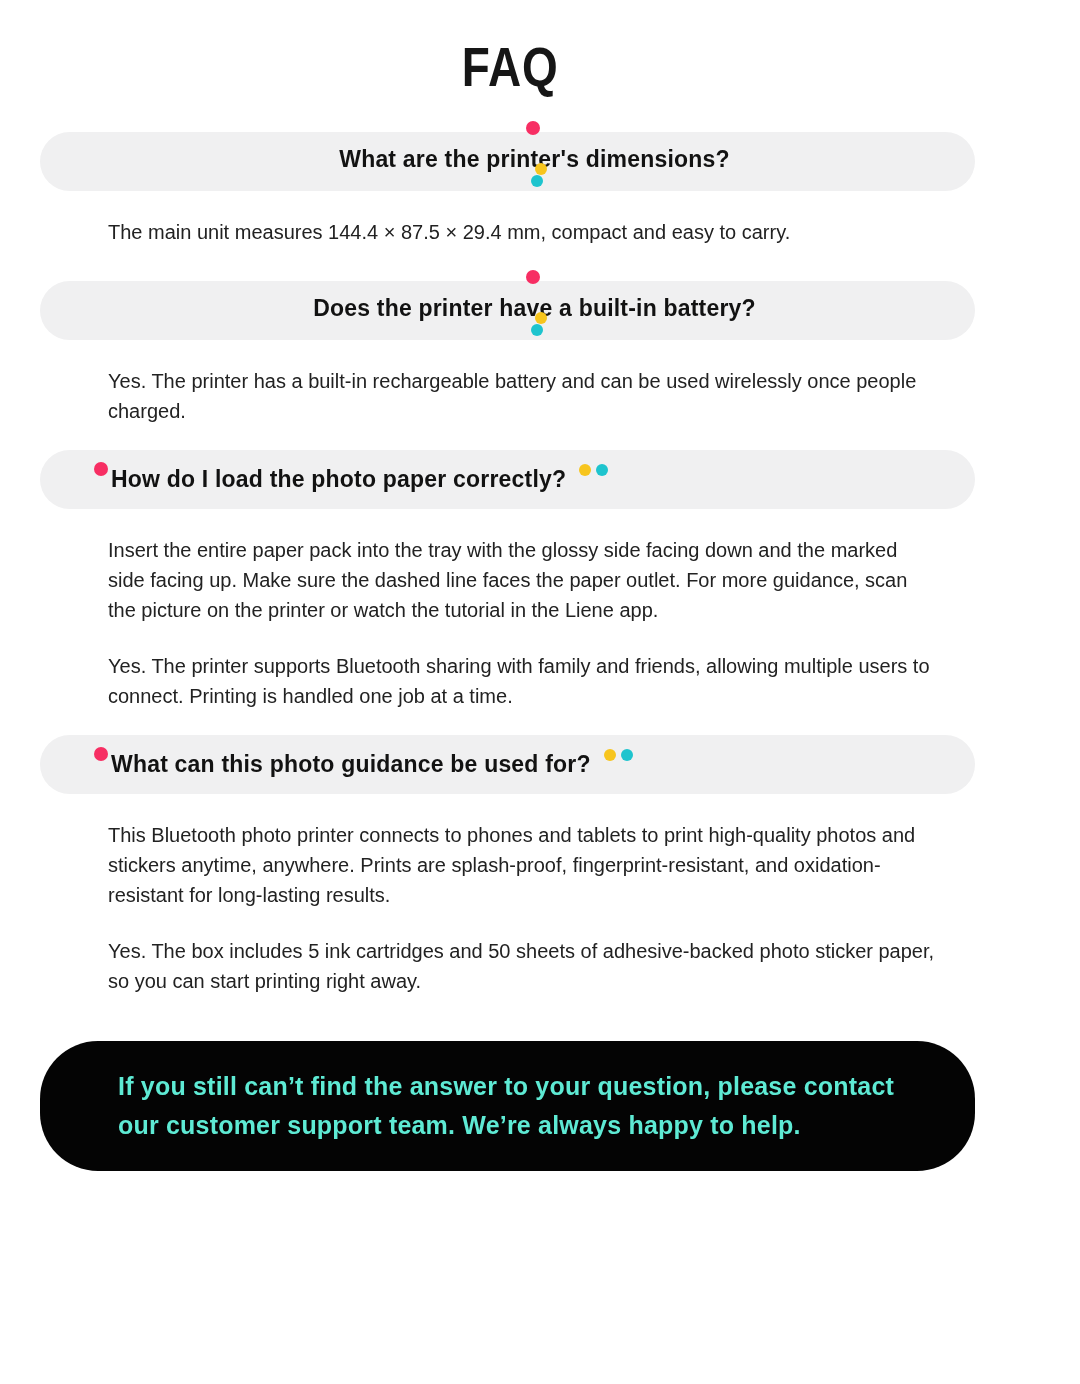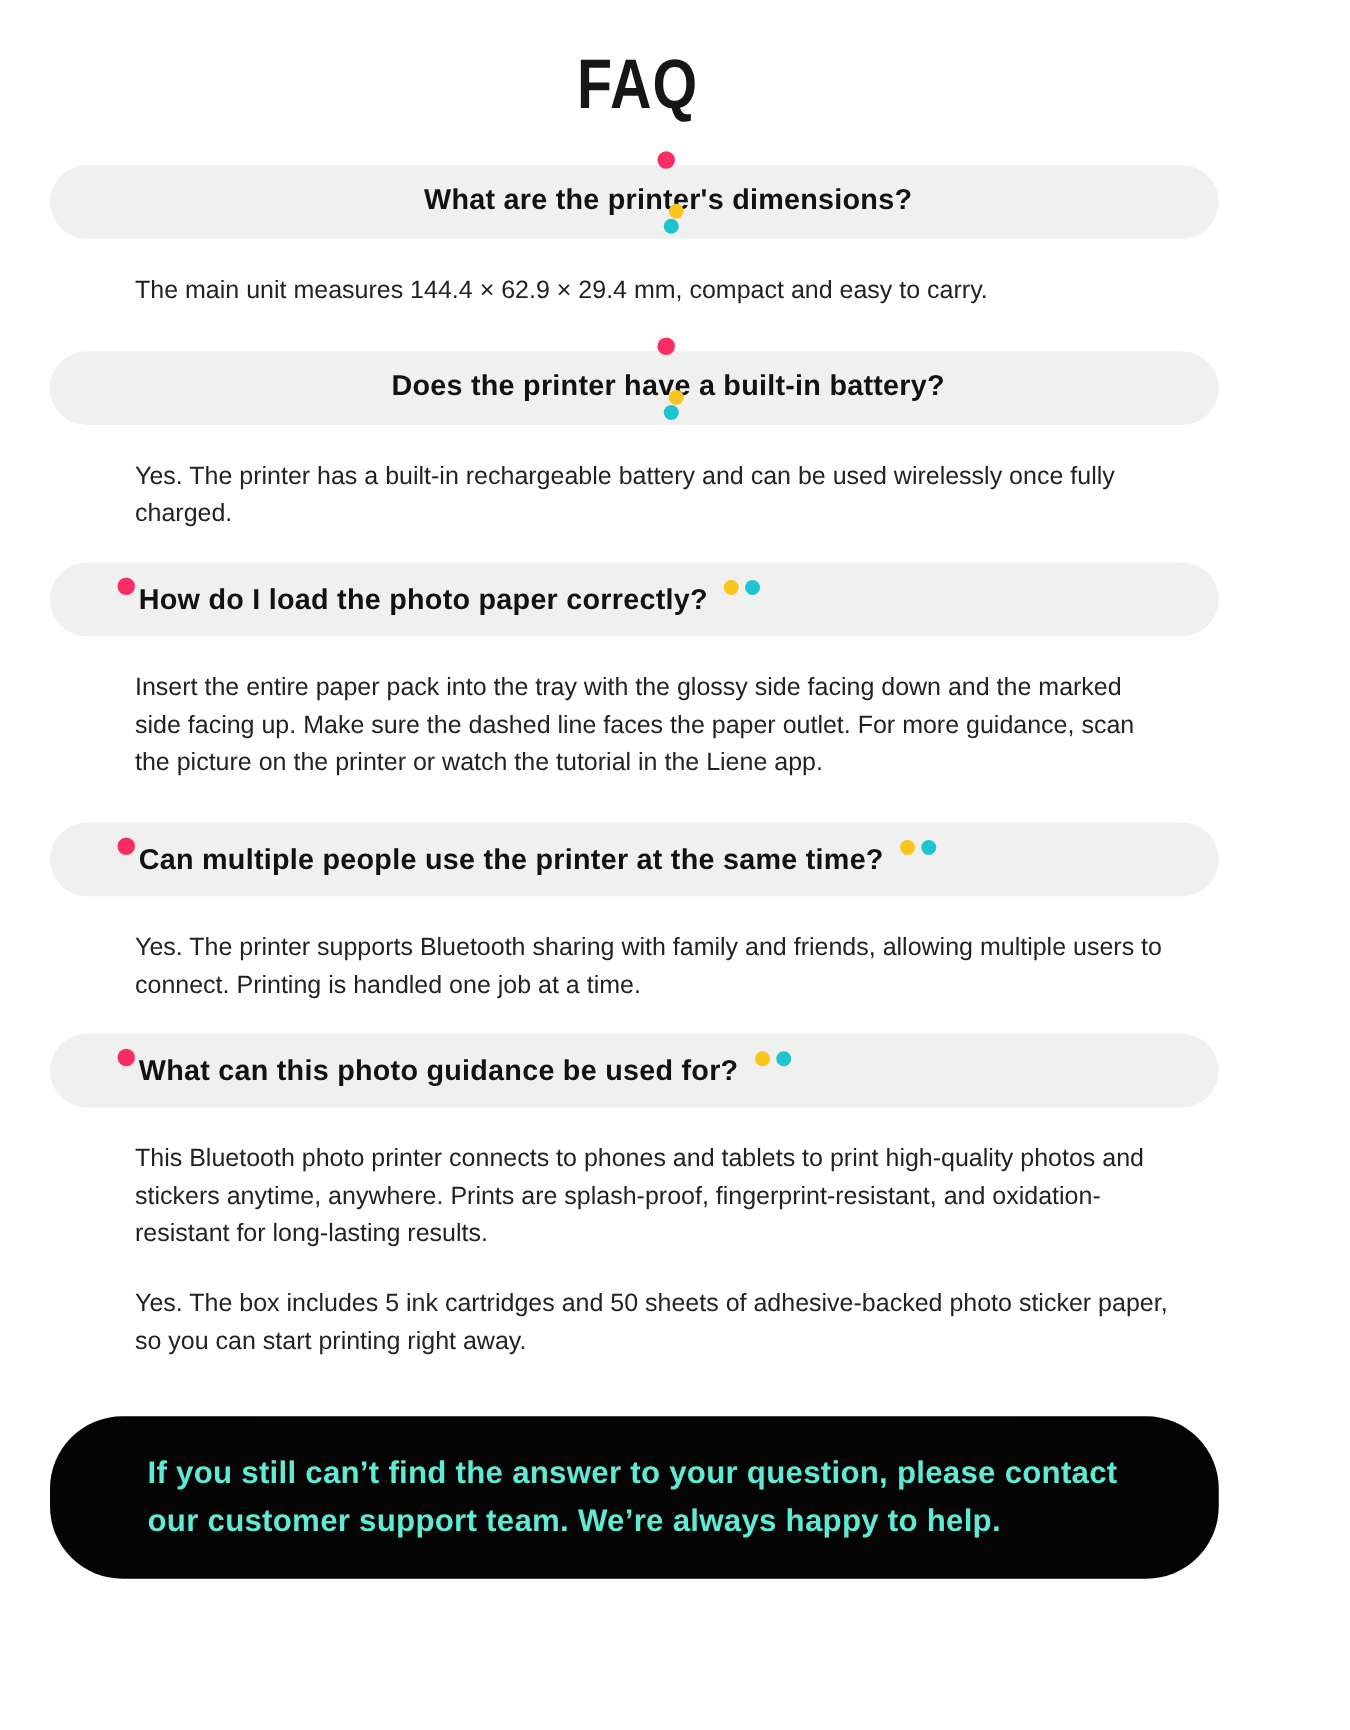--- a/index.html
+++ b/index.html
@@ -88,44 +88,38 @@
 <div class="page">
 
   <h1 class="faq-title"><span class="condensed">FAQ</span></h1>
 
   <div class="q-pill mt-34">
     <span class="dot dot-lead"></span>
     <span class="q-text">What are the printer's dimensions?</span>
     <span class="dot dot-tail dot-yellow"></span>
     <span class="dot dot-tail dot-cyan"></span>
   </div>
-  <div class="answer">The main unit measures 144.4 × 62.9 × 29.4 mm, compact and easy to carry.</div>
+  <div class="answer">The main unit measures 144.4 × 87.5 × 29.4 mm, compact and easy to carry.</div>
 
   <div class="q-pill mt-34">
     <span class="dot dot-lead"></span>
     <span class="q-text">Does the printer have a built-in battery?</span>
     <span class="dot dot-tail dot-yellow"></span>
     <span class="dot dot-tail dot-cyan"></span>
   </div>
-  <div class="answer">Yes. The printer has a built-in rechargeable battery and can be used wirelessly once fully charged.</div>
+  <div class="answer">Yes. The printer has a built-in rechargeable battery and can be used wirelessly once people charged.</div>
 
   <div class="q-pill mt-24">
     <span class="dot dot-lead"></span>
     <span class="q-text">How do I load the photo paper correctly?</span>
     <span class="dot dot-tail dot-yellow"></span>
     <span class="dot dot-tail dot-cyan"></span>
   </div>
   <div class="answer">Insert the entire paper pack into the tray with the glossy side facing down and the marked side facing up. Make sure the dashed line faces the paper outlet. For more guidance, scan the picture on the printer or watch the tutorial in the Liene app.</div>
 
-  <div class="q-pill mt-33">
-    <span class="dot dot-lead"></span>
-    <span class="q-text">Can multiple people use the printer at the same time?</span>
-    <span class="dot dot-tail dot-yellow"></span>
-    <span class="dot dot-tail dot-cyan"></span>
-  </div>
   <div class="answer">Yes. The printer supports Bluetooth sharing with family and friends, allowing multiple users to connect. Printing is handled one job at a time.</div>
 
   <div class="q-pill mt-24">
     <span class="dot dot-lead"></span>
     <span class="q-text">What can this photo guidance be used for?</span>
     <span class="dot dot-tail dot-yellow"></span>
     <span class="dot dot-tail dot-cyan"></span>
   </div>
   <div class="answer">This Bluetooth photo printer connects to phones and tablets to print high-quality photos and stickers anytime, anywhere. Prints are splash-proof, fingerprint-resistant, and oxidation-resistant for long-lasting results.</div>
 

